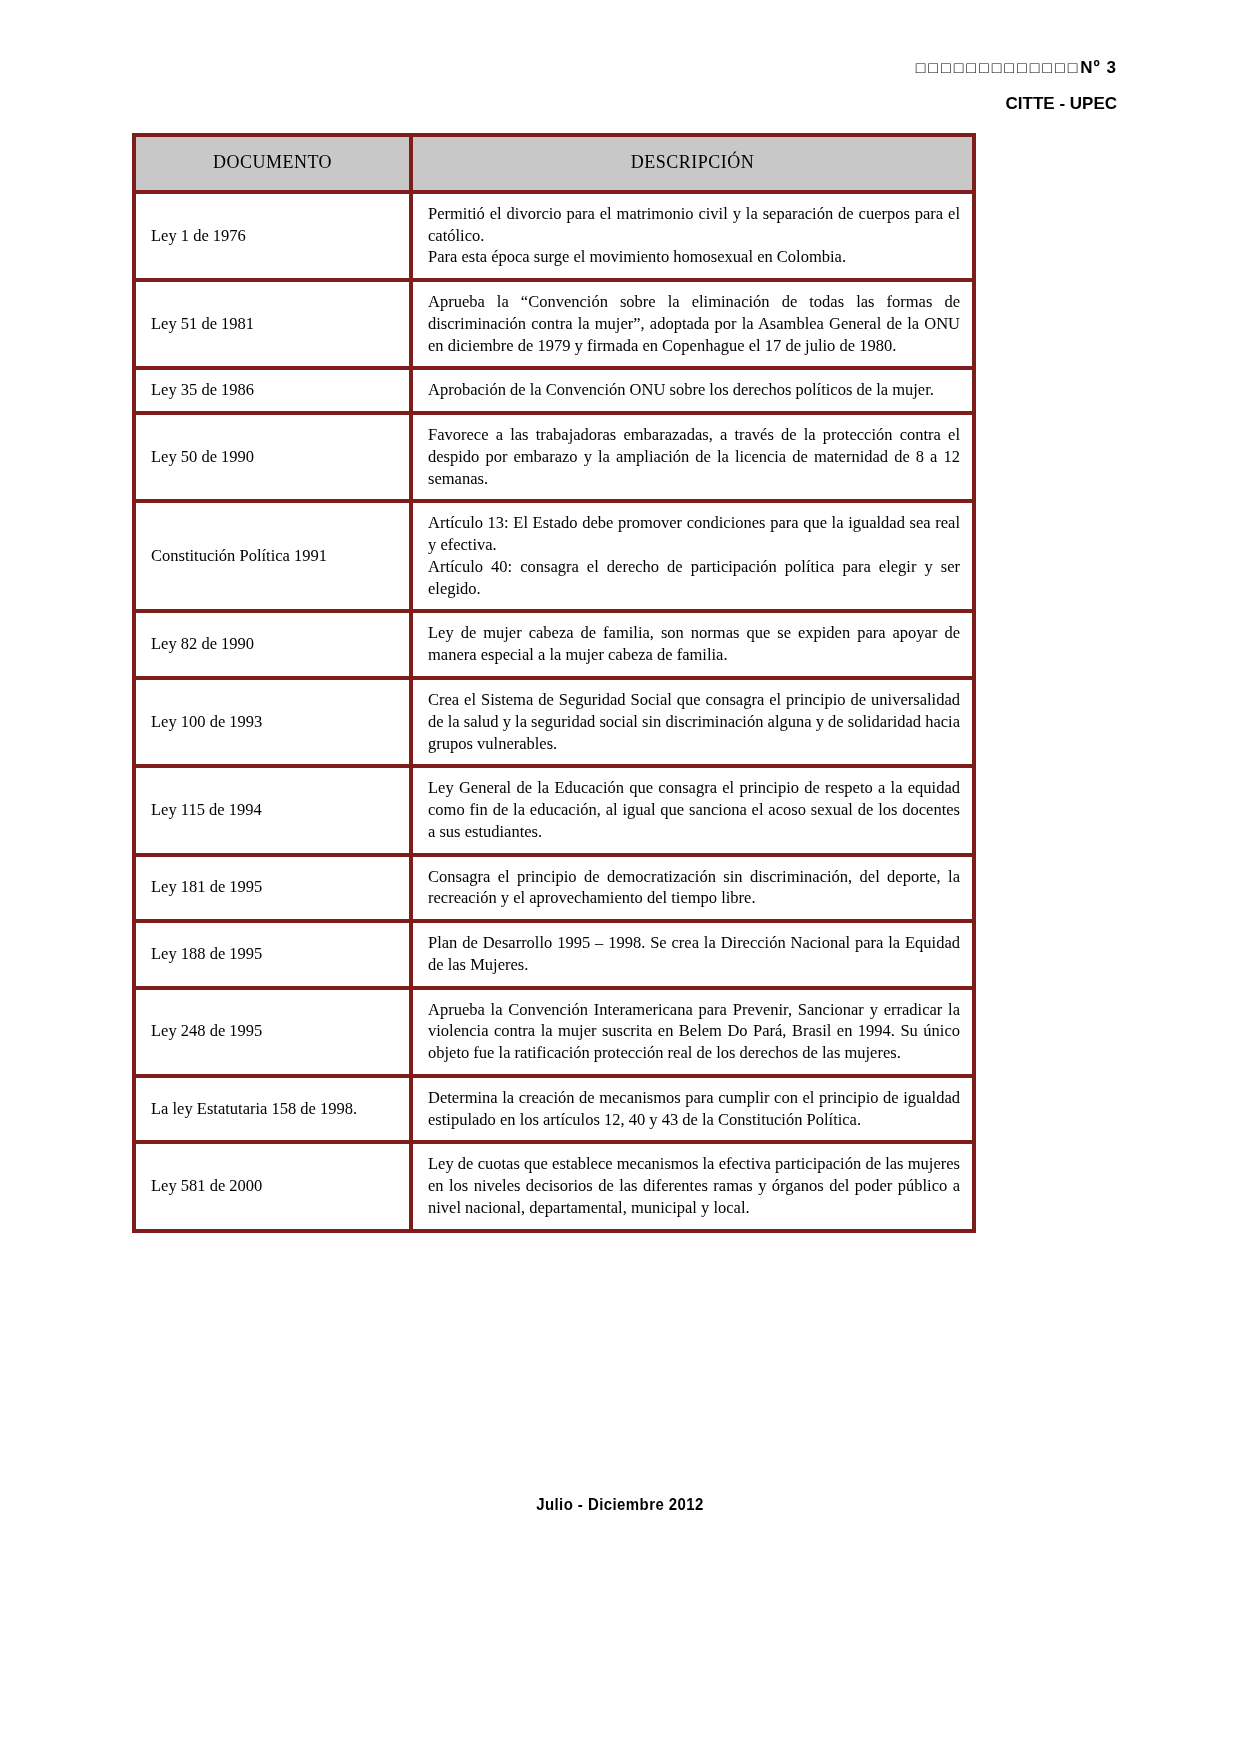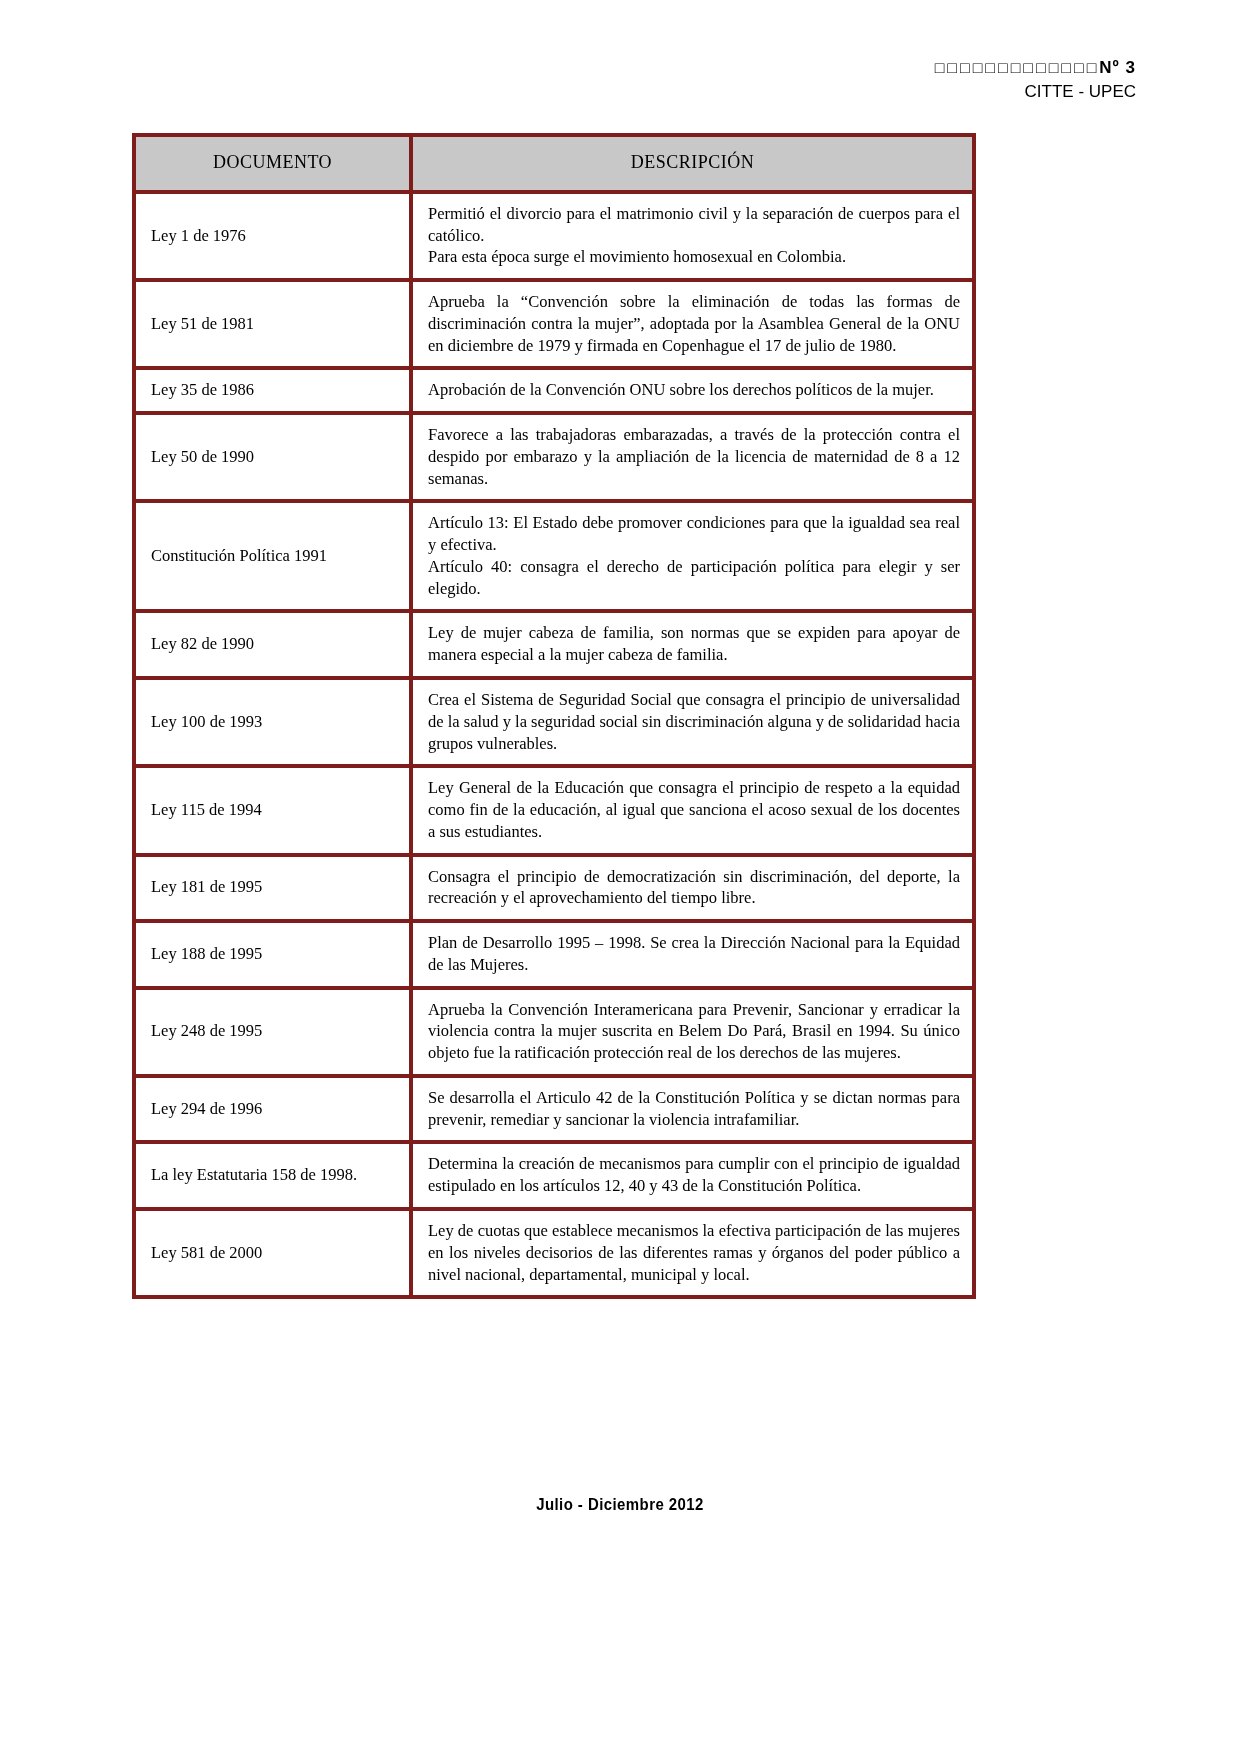--- a/index.html
+++ b/index.html
@@ -11,40 +11,40 @@
     position: relative;
     width: 1240px;
     height: 1754px;
     background: #ffffff;
     font-family: "Liberation Serif", serif;
     box-sizing: border-box;
   }
   .header {
     position: absolute;
     top: 58px;
-    right: 104px;
+    right: 123px;
     text-align: right;
     font-family: "Liberation Sans", sans-serif;
   }
   .header-line1 {
     font-size: 17px;
     font-weight: bold;
     letter-spacing: 1px;
     color: #000;
     white-space: nowrap;
   }
   .header-line1 .boxes {
     letter-spacing: 3px;
     font-size: 16px;
   }
   .header-line2 {
     font-size: 17px;
-    font-weight: normal;
-    color: #000;
-    margin-top: 4px;
+    font-weight: bold;
+    color: #000;
+    margin-top: 16px;
     white-space: nowrap;
   }
   table.doc-table {
     position: absolute;
     left: 132px;
     top: 133px;
     width: 840px;
     border-collapse: collapse;
     table-layout: fixed;
   }
@@ -181,26 +181,20 @@
             <p>Plan de Desarrollo 1995 – 1998. Se crea la Dirección Nacional para la Equidad de las Mujeres.</p>
           </td>
       </tr>
       <tr>
         <td class="doc-cell">Ley 248 de 1995</td>
         <td class="desc-cell">
             <p>Aprueba la Convención Interamericana para Prevenir, Sancionar y erradicar la violencia contra la mujer suscrita en Belem Do Pará, Brasil en 1994. Su único objeto fue la ratificación protección real de los derechos de las mujeres.</p>
           </td>
       </tr>
       <tr>
-        <td class="doc-cell">Ley 294 de 1996</td>
-        <td class="desc-cell">
-            <p>Se desarrolla el Articulo 42 de la Constitución Política y se dictan normas para prevenir, remediar y sancionar la violencia intrafamiliar.</p>
-          </td>
-      </tr>
-      <tr>
         <td class="doc-cell">La ley  Estatutaria  158  de 1998.</td>
         <td class="desc-cell">
             <p>Determina la creación de mecanismos para cumplir con el principio de igualdad estipulado en los artículos 12, 40 y 43 de la Constitución Política.</p>
           </td>
       </tr>
       <tr>
         <td class="doc-cell">Ley 581 de 2000</td>
         <td class="desc-cell">
             <p>Ley de cuotas que establece mecanismos la efectiva participación de las mujeres en los niveles decisorios de las diferentes ramas y órganos del poder público a nivel nacional, departamental, municipal y local.</p>
           </td>

